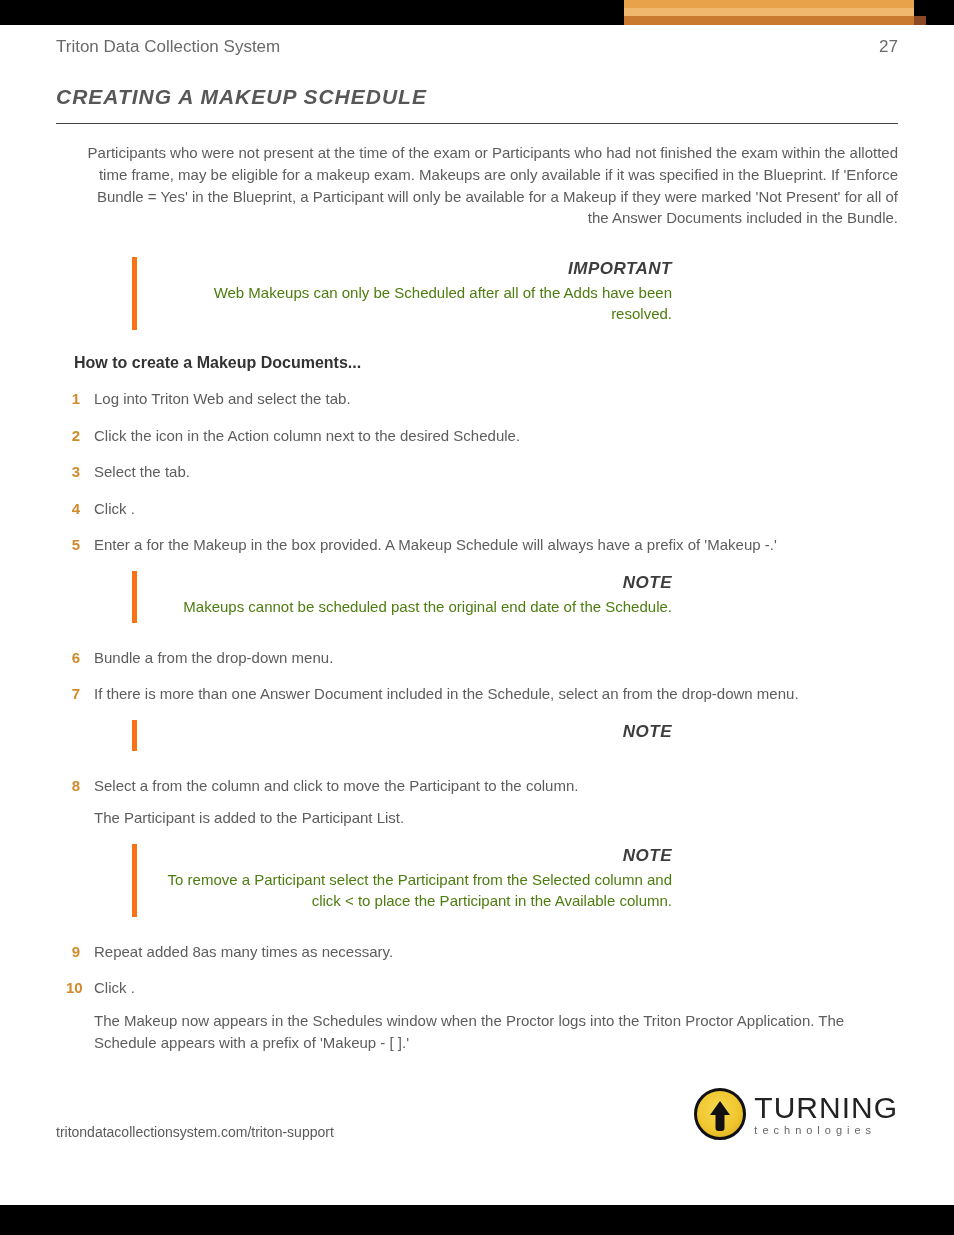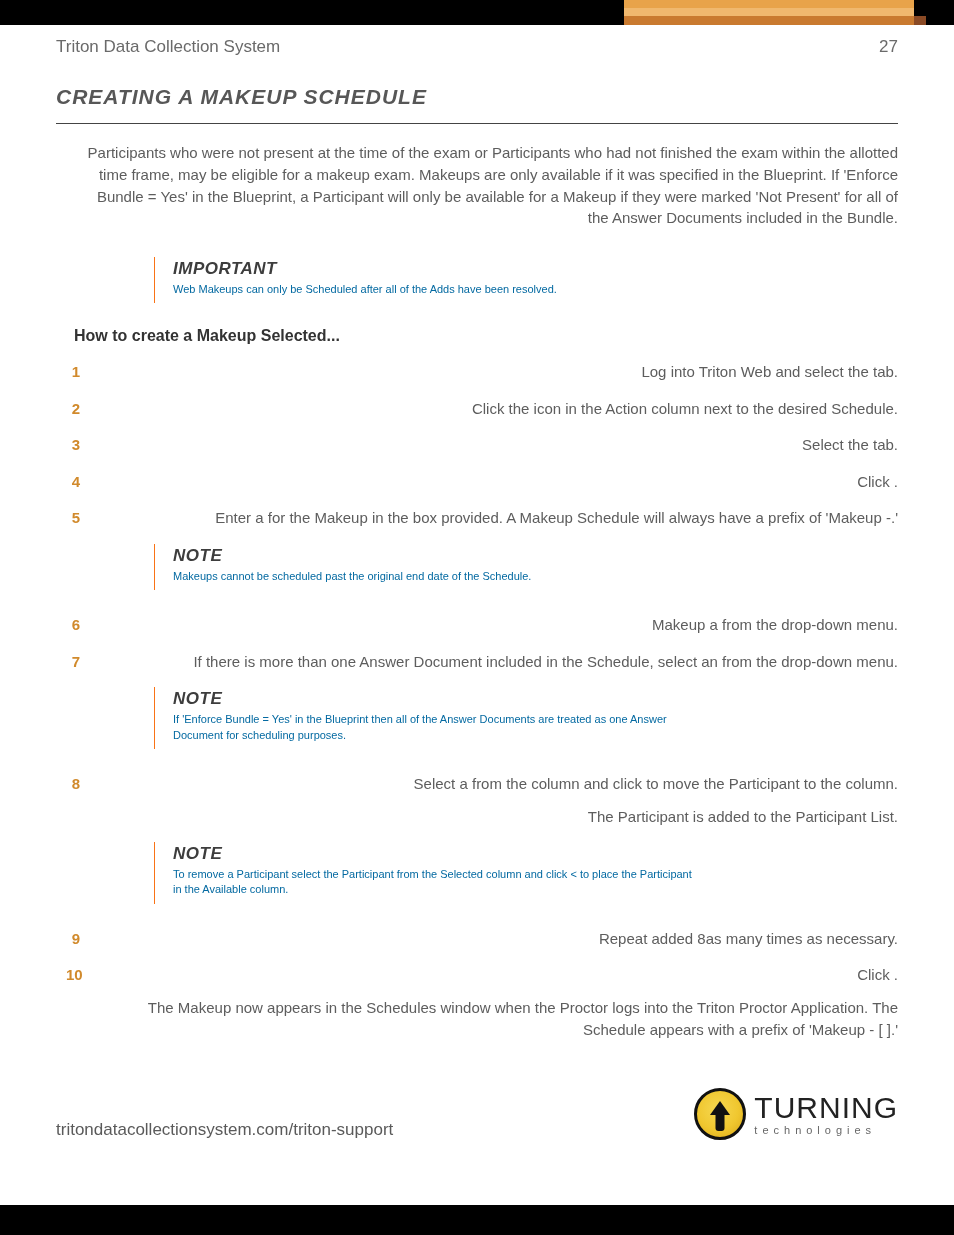--- a/index.html
+++ b/index.html
@@ -36,61 +36,62 @@
     border-bottom: 1px solid #444;
     padding-bottom: 14px;
     margin-bottom: 18px;
     text-transform: uppercase;
   }
   .intro {
     font-size: 15px; line-height: 1.45; color: #5d5d5d;
     padding-left: 16px; margin-bottom: 28px; text-align: right;
   }
   .callout {
-    margin-left: 98px;
+    margin-left: 76px;
     margin-bottom: 24px;
-    border-left: 1px solid #f97316;
+    border-left: 5px solid #f97316;
     padding: 2px 20px 6px 18px;
     max-width: 560px;
+    text-align: right;
   }
   .callout-title {
     font-family: "Trebuchet MS", Arial, sans-serif;
     font-style: italic; font-weight: bold;
     color: #3d3d3d; font-size: 17px; letter-spacing: 0.5px;
     text-transform: uppercase;
     margin-bottom: 3px;
   }
-  .callout-body { font-size: 11px; color: #0369a1; line-height: 1.4; }
+  .callout-body { font-size: 15px; color: #4d7c0f; line-height: 1.4; }
   .howto-title {
     font-weight: bold; color: #333; font-size: 16px;
     margin: 8px 0 16px 18px;
   }
   ol.steps { list-style: none; padding-left: 10px; }
   ol.steps > li {
     display: flex; align-items: flex-start;
     margin-bottom: 14px; font-size: 15px; line-height: 1.5;
     color: #5d5d5d;
   }
   .stepnum {
     width: 28px; flex-shrink: 0; text-align: right;
     padding-right: 14px;
     font-weight: bold; color: #d18a2c; font-family: "Trebuchet MS", Arial, sans-serif;
     font-size: 15px;
   }
-  .stepbody { flex: 1; text-align: right; }
+  .stepbody { flex: 1; }
   .subtext { margin-top: 10px; }
   .footer-bar {
     position: absolute; left:0; right:0; bottom:0;
     background:#000; height:30px;
   }
   .footer-row {
     position:absolute; left:56px; right:56px; bottom:40px;
     display:flex; justify-content:space-between; align-items:flex-end;
   }
-  .footer-url { color:#5a5a5a; font-size:17px; }
+  .footer-url { color:#5a5a5a; font-size:14px; }
   .logo { display:flex; align-items:center; gap:8px;}
   .logo-icon {
     width:52px; height:52px; border-radius:50%;
     background: radial-gradient(circle at 45% 40%, #f6d851 0%, #f0c72f 55%, #d9a617 100%);
     border:3px solid #111; position:relative; flex-shrink:0;
   }
   .logo-icon::before{
     content:""; position:absolute; left:50%; top:10px; transform:translateX(-50%);
     width:0;height:0; border-left:10px solid transparent; border-right:10px solid transparent;
     border-bottom:14px solid #111;
@@ -128,21 +129,21 @@
 
   <h1 class="section-title">CREATING A MAKEUP SCHEDULE</h1>
 
   <p class="intro">Participants who were not present at the time of the exam or Participants who had not finished the exam within the allotted time frame, may be eligible for a makeup exam. Makeups are only available if it was specified in the Blueprint. If 'Enforce Bundle = Yes' in the Blueprint, a Participant will only be available for a Makeup if they were marked 'Not Present' for all of the Answer Documents included in the Bundle.</p>
 
   <div class="callout">
     <div class="callout-title">IMPORTANT</div>
     <div class="callout-body">Web Makeups can only be Scheduled after all of the Adds have been resolved.</div>
   </div>
 
-  <div class="howto-title">How to create a Makeup Selected...</div>
+  <div class="howto-title">How to create a Makeup Documents...</div>
 
   <ol class="steps">
     <li>
       <span class="stepnum">1</span>
       <span class="stepbody">Log into Triton Web and select the                     tab.</span>
     </li>
     <li>
       <span class="stepnum">2</span>
       <span class="stepbody">Click the               icon in the Action column next to the desired Schedule.</span>
     </li>
@@ -161,31 +162,30 @@
   </ol>
 
   <div class="callout">
     <div class="callout-title">NOTE</div>
     <div class="callout-body">Makeups cannot be scheduled past the original end date of the Schedule.</div>
   </div>
 
   <ol class="steps">
     <li>
       <span class="stepnum">6</span>
-      <span class="stepbody">Makeup a             from the             drop-down menu.</span>
+      <span class="stepbody">Bundle a             from the             drop-down menu.</span>
     </li>
     <li>
       <span class="stepnum">7</span>
       <span class="stepbody">If there is more than one Answer Document included in the Schedule, select an                                   from the drop-down menu.</span>
     </li>
   </ol>
 
   <div class="callout">
     <div class="callout-title">NOTE</div>
-    <div class="callout-body">If 'Enforce Bundle = Yes' in the Blueprint then all of the Answer Documents are treated as one Answer Document for scheduling purposes.</div>
   </div>
 
   <ol class="steps">
     <li>
       <span class="stepnum">8</span>
       <span class="stepbody">
         <span>Select a                   from the                 column and click    to move the Participant to the                 column.</span>
         <div class="subtext">The Participant is added to the Participant List.</div>
       </span>
     </li>

